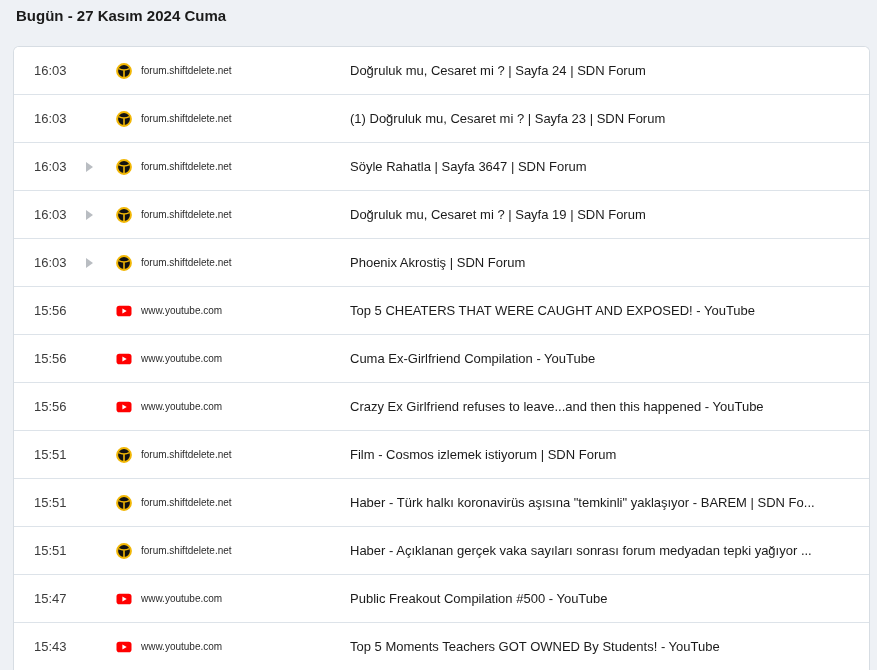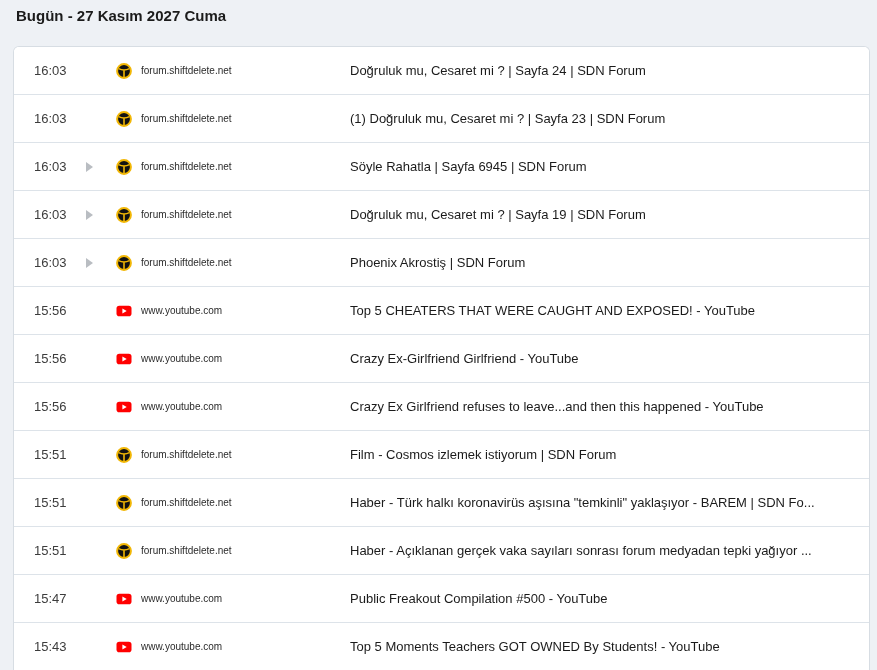--- a/index.html
+++ b/index.html
@@ -75,21 +75,21 @@
     color: #1b1b1b;
     white-space: nowrap;
     overflow: hidden;
     text-overflow: clip;
     padding-right: 28px;
   }
 </style>
 </head>
 <body>
 
-<div class="page-header">Bugün - 27 Kasım 2027 Cuma</div>
+<div class="page-header">Bugün - 27 Kasım 2024 Cuma</div>
 
 <div class="history-card">
   <div class="row">
     <span class="time">16:03</span>
     <span class="arrow-wrap">
       
     </span>
     <span class="favicon fav-sdn">
       <svg viewBox="0 0 16 16" aria-hidden="true">
         <circle cx="8" cy="8" r="6.9" fill="#121212" stroke="#f2b705" stroke-width="2"></circle>
@@ -126,21 +126,21 @@
     </span>
     <span class="favicon fav-sdn">
       <svg viewBox="0 0 16 16" aria-hidden="true">
         <circle cx="8" cy="8" r="6.9" fill="#121212" stroke="#f2b705" stroke-width="2"></circle>
         <path d="M2.6 5.6 Q8 8.4 13.4 5.6" stroke="#f2b705" stroke-width="1.6" fill="none"></path>
         <path d="M8 7.2 L8 14.6" stroke="#f2b705" stroke-width="1.6" fill="none"></path>
       </svg>
     </span>
 
     <span class="domain">forum.shiftdelete.net</span>
-    <span class="title">Söyle Rahatla | Sayfa 6945 | SDN Forum</span>
+    <span class="title">Söyle Rahatla | Sayfa 3647 | SDN Forum</span>
   </div>
 
   <div class="row">
     <span class="time">16:03</span>
     <span class="arrow-wrap">
       <span class="arrow"></span>
     </span>
     <span class="favicon fav-sdn">
       <svg viewBox="0 0 16 16" aria-hidden="true">
         <circle cx="8" cy="8" r="6.9" fill="#121212" stroke="#f2b705" stroke-width="2"></circle>
@@ -192,21 +192,21 @@
       
     </span>
 
     <span class="favicon fav-yt">
       <svg viewBox="0 0 16 16" aria-hidden="true">
         <rect x="0.5" y="2.8" width="15" height="10.4" rx="2.8" fill="#ff0000"></rect>
         <path d="M6.4 5.6 L10.7 8 L6.4 10.4 Z" fill="#ffffff"></path>
       </svg>
     </span>
     <span class="domain">www.youtube.com</span>
-    <span class="title">Crazy Ex-Girlfriend Girlfriend - YouTube</span>
+    <span class="title">Cuma Ex-Girlfriend Compilation - YouTube</span>
   </div>
 
   <div class="row">
     <span class="time">15:56</span>
     <span class="arrow-wrap">
       
     </span>
 
     <span class="favicon fav-yt">
       <svg viewBox="0 0 16 16" aria-hidden="true">

